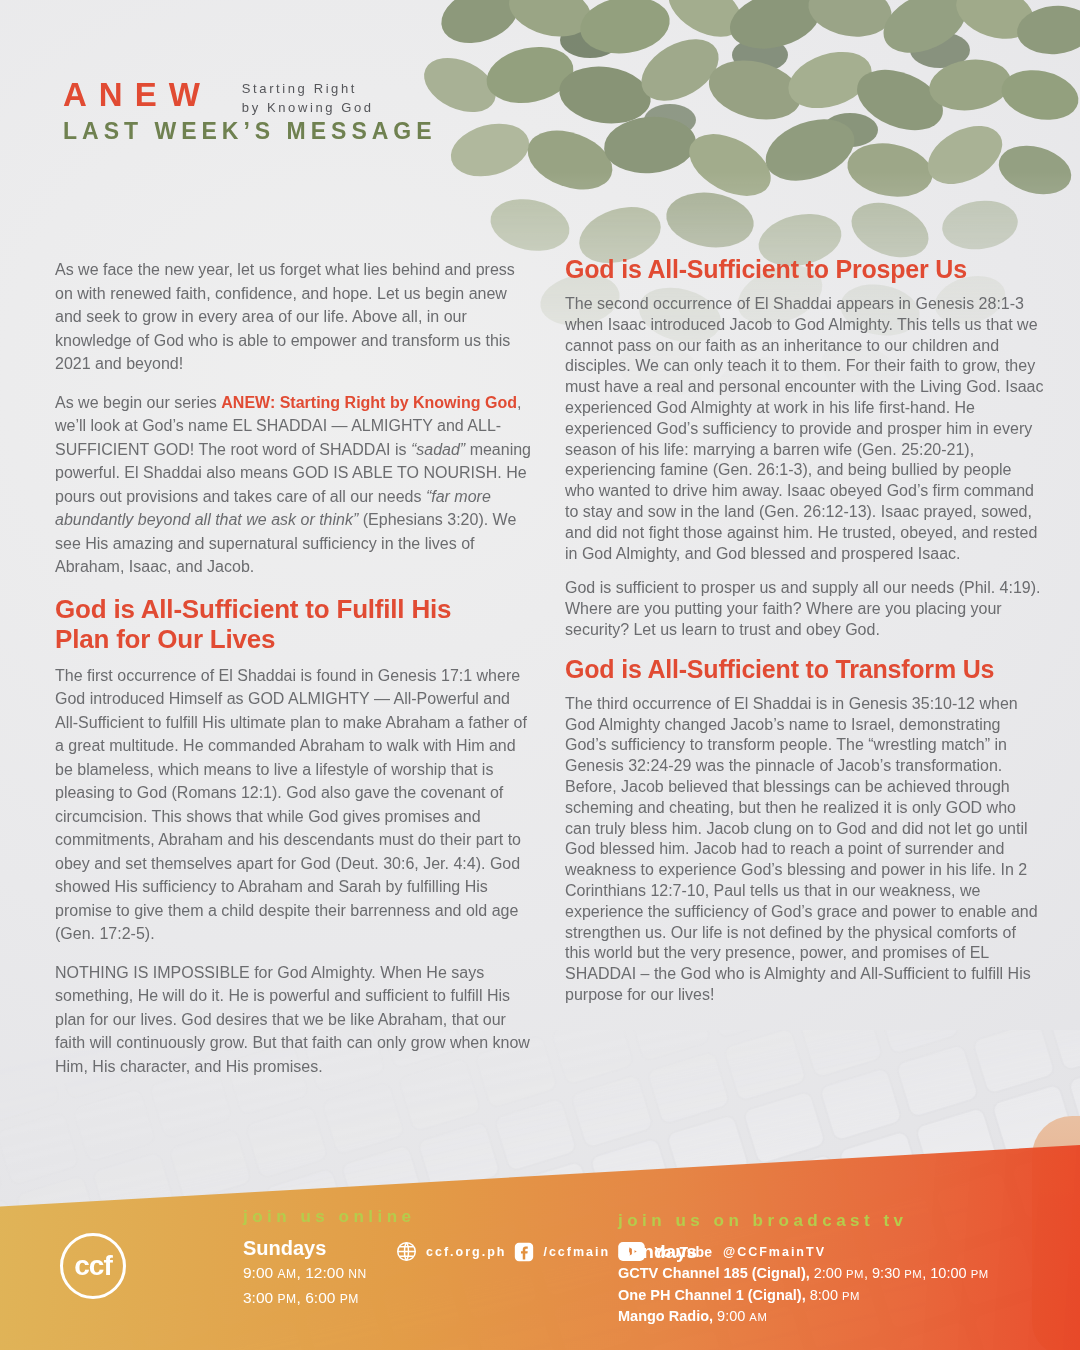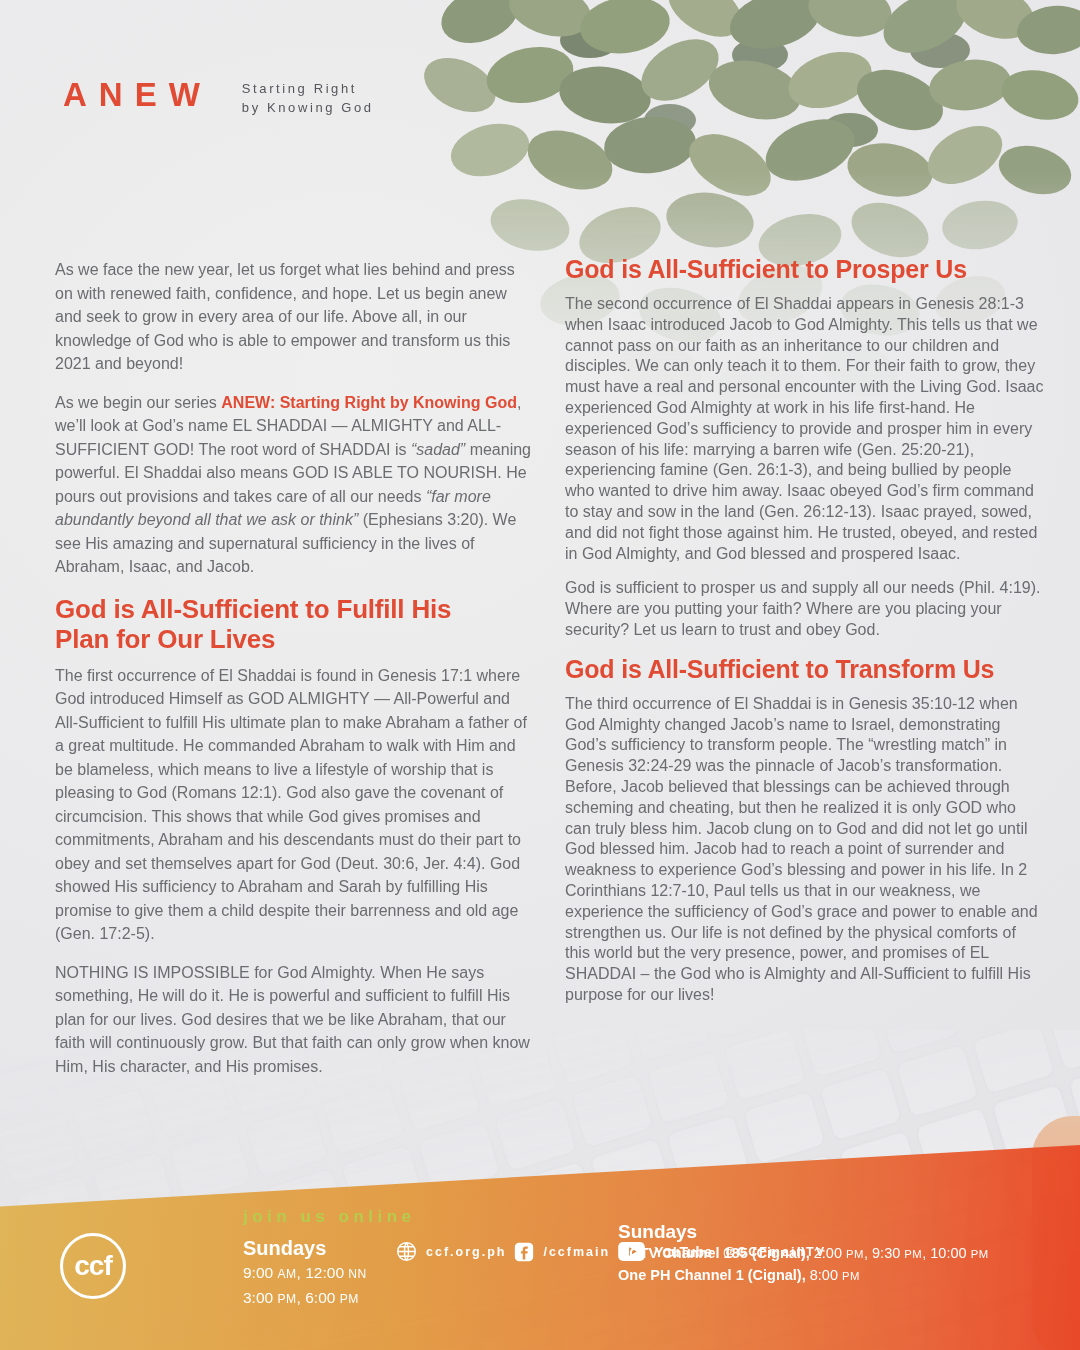--- a/index.html
+++ b/index.html
@@ -153,20 +153,21 @@
   <div class="hand"></div>
 
   <div class="header">
     <div class="brand-row">
       <div class="anew">ANEW</div>
       <div class="tagline">
         <div>Starting Right</div>
         <div>by Knowing God</div>
       </div>
     </div>
+    <div class="lastweek">LAST WEEK’S MESSAGE</div>
   </div>
 
   <div class="columns">
     <div class="col col-left">
       <p><span>As we face the new year, let us forget what lies behind and press on with renewed faith, confidence, and hope. Let us begin anew and seek to grow in every area of our life. Above all, in our knowledge of God who is able to empower and transform us this 2021 and beyond!</span></p>
       <p><span>As we begin our series </span><span class="r-br">ANEW: Starting Right by Knowing God</span><span>, we’ll look at God’s name EL SHADDAI — ALMIGHTY and ALL-SUFFICIENT GOD! The root word of SHADDAI is </span><span class="r-i">“sadad”</span><span> meaning powerful. El Shaddai also means GOD IS ABLE TO NOURISH. He pours out provisions and takes care of all our needs </span><span class="r-i">“far more abundantly beyond all that we ask or think”</span><span> (Ephesians 3:20). We see His amazing and supernatural sufficiency in the lives of Abraham, Isaac, and Jacob.</span></p>
       <h2>God is All-Sufficient to Fulfill His Plan for Our Lives</h2>
       <p>The first occurrence of El Shaddai is found in Genesis 17:1 where God introduced Himself as GOD ALMIGHTY — All-Powerful and All-Sufficient to fulfill His ultimate plan to make Abraham a father of a great multitude. He commanded Abraham to walk with Him and be blameless, which means to live a lifestyle of worship that is pleasing to God (Romans 12:1). God also gave the covenant of circumcision. This shows that while God gives promises and commitments, Abraham and his descendants must do their part to obey and set themselves apart for God (Deut. 30:6, Jer. 4:4). God showed His sufficiency to Abraham and Sarah by fulfilling His promise to give them a child despite their barrenness and old age (Gen. 17:2-5).</p>
       <p>NOTHING IS IMPOSSIBLE for God Almighty. When He says something, He will do it. He is powerful and sufficient to fulfill His plan for our lives. God desires that we be like Abraham, that our faith will continuously grow. But that faith can only grow when know Him, His character, and His promises.</p>
     </div>
@@ -210,19 +211,21 @@
         <svg width="27" height="19" viewBox="0 0 28 20">
           <rect x="0" y="0" width="28" height="20" rx="5" fill="#fff"></rect>
           <path d="M11.5 5.5l8 4.5-8 4.5z" fill="#e2813c"></path>
         </svg>
         <span class="yt-word">YouTube</span>
         <span>@CCFmainTV</span>
       </div>
     </div>
 
     <div class="broadcast-block">
+      <div class="green-heading">join us on broadcast tv</div>
       <div class="day">Sundays</div>
       <div class="line"><span class="r-b">GCTV Channel 185 (Cignal),</span><span> 2:00 </span><span class="r-sc">PM</span><span>, 9:30 </span><span class="r-sc">PM</span><span>, 10:00 </span><span class="r-sc">PM</span></div>
       <div class="line"><span class="r-b">One PH Channel 1 (Cignal),</span><span> 8:00 </span><span class="r-sc">PM</span></div>
+      <div class="line"><span class="r-b">Mango Radio,</span><span> 9:00 </span><span class="r-sc">AM</span></div>
     </div>
   </div>
 
 </div>
 
 </body></html>

